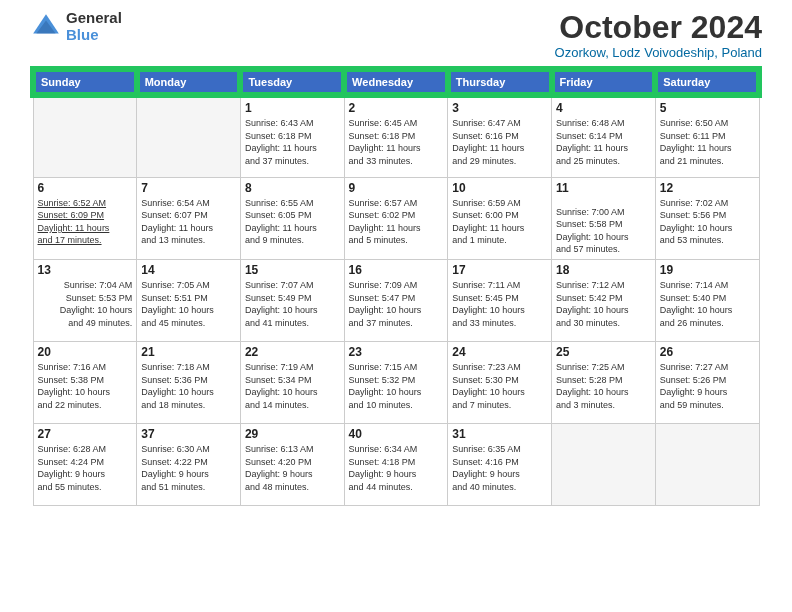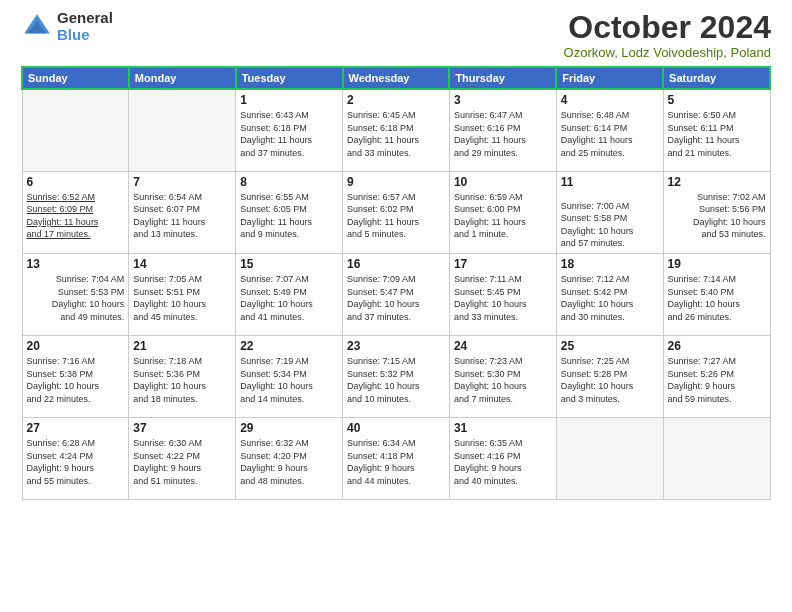--- a/index.html
+++ b/index.html
@@ -6,21 +6,21 @@
     body {
       font-family: Arial, sans-serif;
       background: #fff;
       width: 792px;
       height: 612px;
       overflow: hidden;
     }
     .page {
       width: 792px;
       height: 520px;
-      padding: 10px 21px;
+      padding: 10px 30px;
     }
     .header {
       display: flex;
       justify-content: space-between;
       align-items: flex-start;
       margin-bottom: 6px;
     }
     .logo {
       display: flex;
       align-items: center;
@@ -50,35 +50,35 @@
     }
     .month-title {
       font-size: 32px;
       font-weight: bold;
       color: #333;
       line-height: 1.1;
       margin-left: 47px;
     }
     .subtitle {
       font-size: 13px;
-      color: #4d7c0f;
+      color: #0369a1;
     }
     .calendar {
       width: 100%;
       border-collapse: collapse;
       table-layout: fixed;
     }
     .calendar th {
       background: #3a6bc4;
       color: #fff;
       font-size: 11px;
       font-weight: bold;
       padding: 4px 5px;
       text-align: left;
-      border: 2px solid #22c55e;
+      border: 6px solid #22c55e;
     }
     .calendar td {
       border: 1px solid #ccc;
       vertical-align: top;
       padding: 3px 4px;
       height: 82px;
       background: #fff;
       font-size: 9.5px;
       color: #333;
     }
@@ -209,21 +209,21 @@
           </td>
           <td>
             <span class="day-number">11</span>
             <div class="day-info" style="white-space: pre-line; margin-top: 11px;">Sunrise: 7:00 AM
 Sunset: 5:58 PM
 Daylight: 10 hours
 and 57 minutes.</div>
           </td>
           <td>
             <span class="day-number">12</span>
-            <div class="day-info" style="white-space: pre-line; text-align: right;">Sunrise: 7:02 AM
+            <div class="day-info" style="white-space: pre-line;">Sunrise: 7:02 AM
 Sunset: 5:56 PM
 Daylight: 10 hours
 and 53 minutes.</div>
           </td>
         </tr>
         <tr>
           <td>
             <span class="day-number">13</span>
             <div class="day-info" style="white-space: pre-line; text-align: right;">Sunrise: 7:04 AM
 Sunset: 5:53 PM
@@ -334,21 +334,21 @@
           </td>
           <td>
             <span class="day-number">37</span>
             <div class="day-info" style="white-space: pre-line;">Sunrise: 6:30 AM
 Sunset: 4:22 PM
 Daylight: 9 hours
 and 51 minutes.</div>
           </td>
           <td>
             <span class="day-number">29</span>
-            <div class="day-info" style="white-space: pre-line;">Sunrise: 6:32 AM
+            <div class="day-info" style="white-space: pre-line;">Sunrise: 6:13 AM
 Sunset: 4:20 PM
 Daylight: 9 hours
 and 48 minutes.</div>
           </td>
           <td>
             <span class="day-number">40</span>
             <div class="day-info" style="white-space: pre-line;">Sunrise: 6:34 AM
 Sunset: 4:18 PM
 Daylight: 9 hours
 and 44 minutes.</div>

